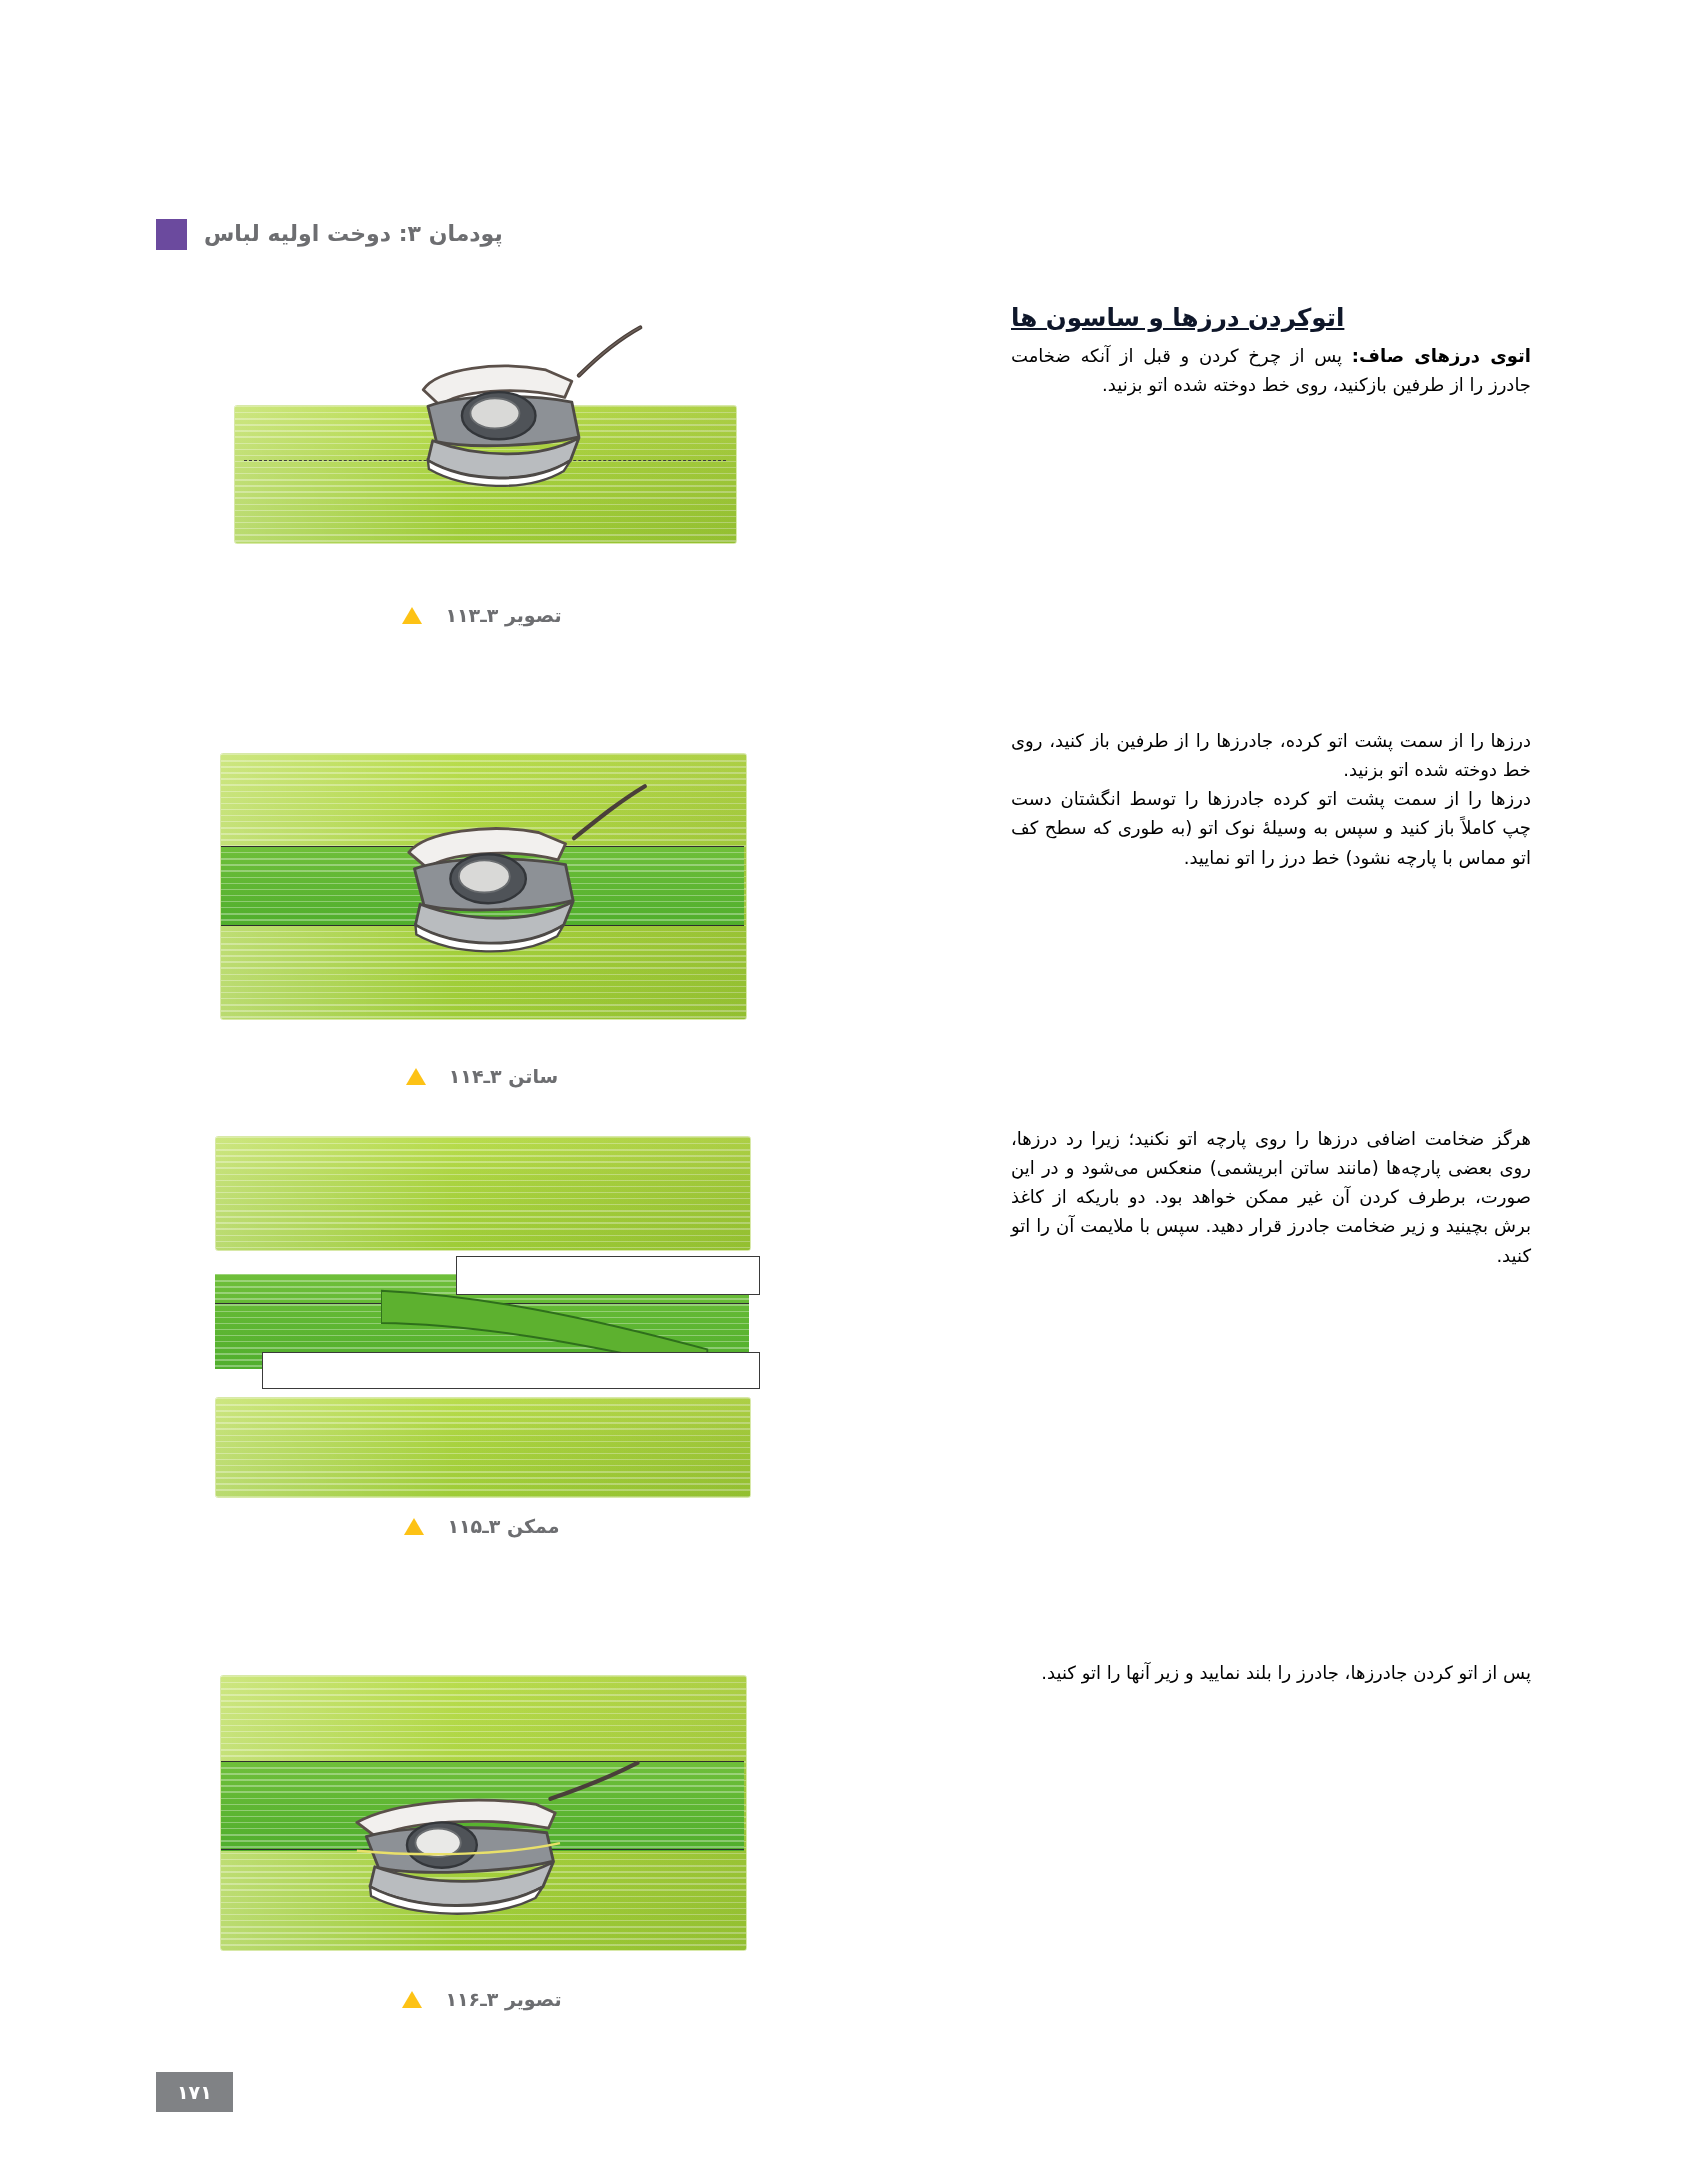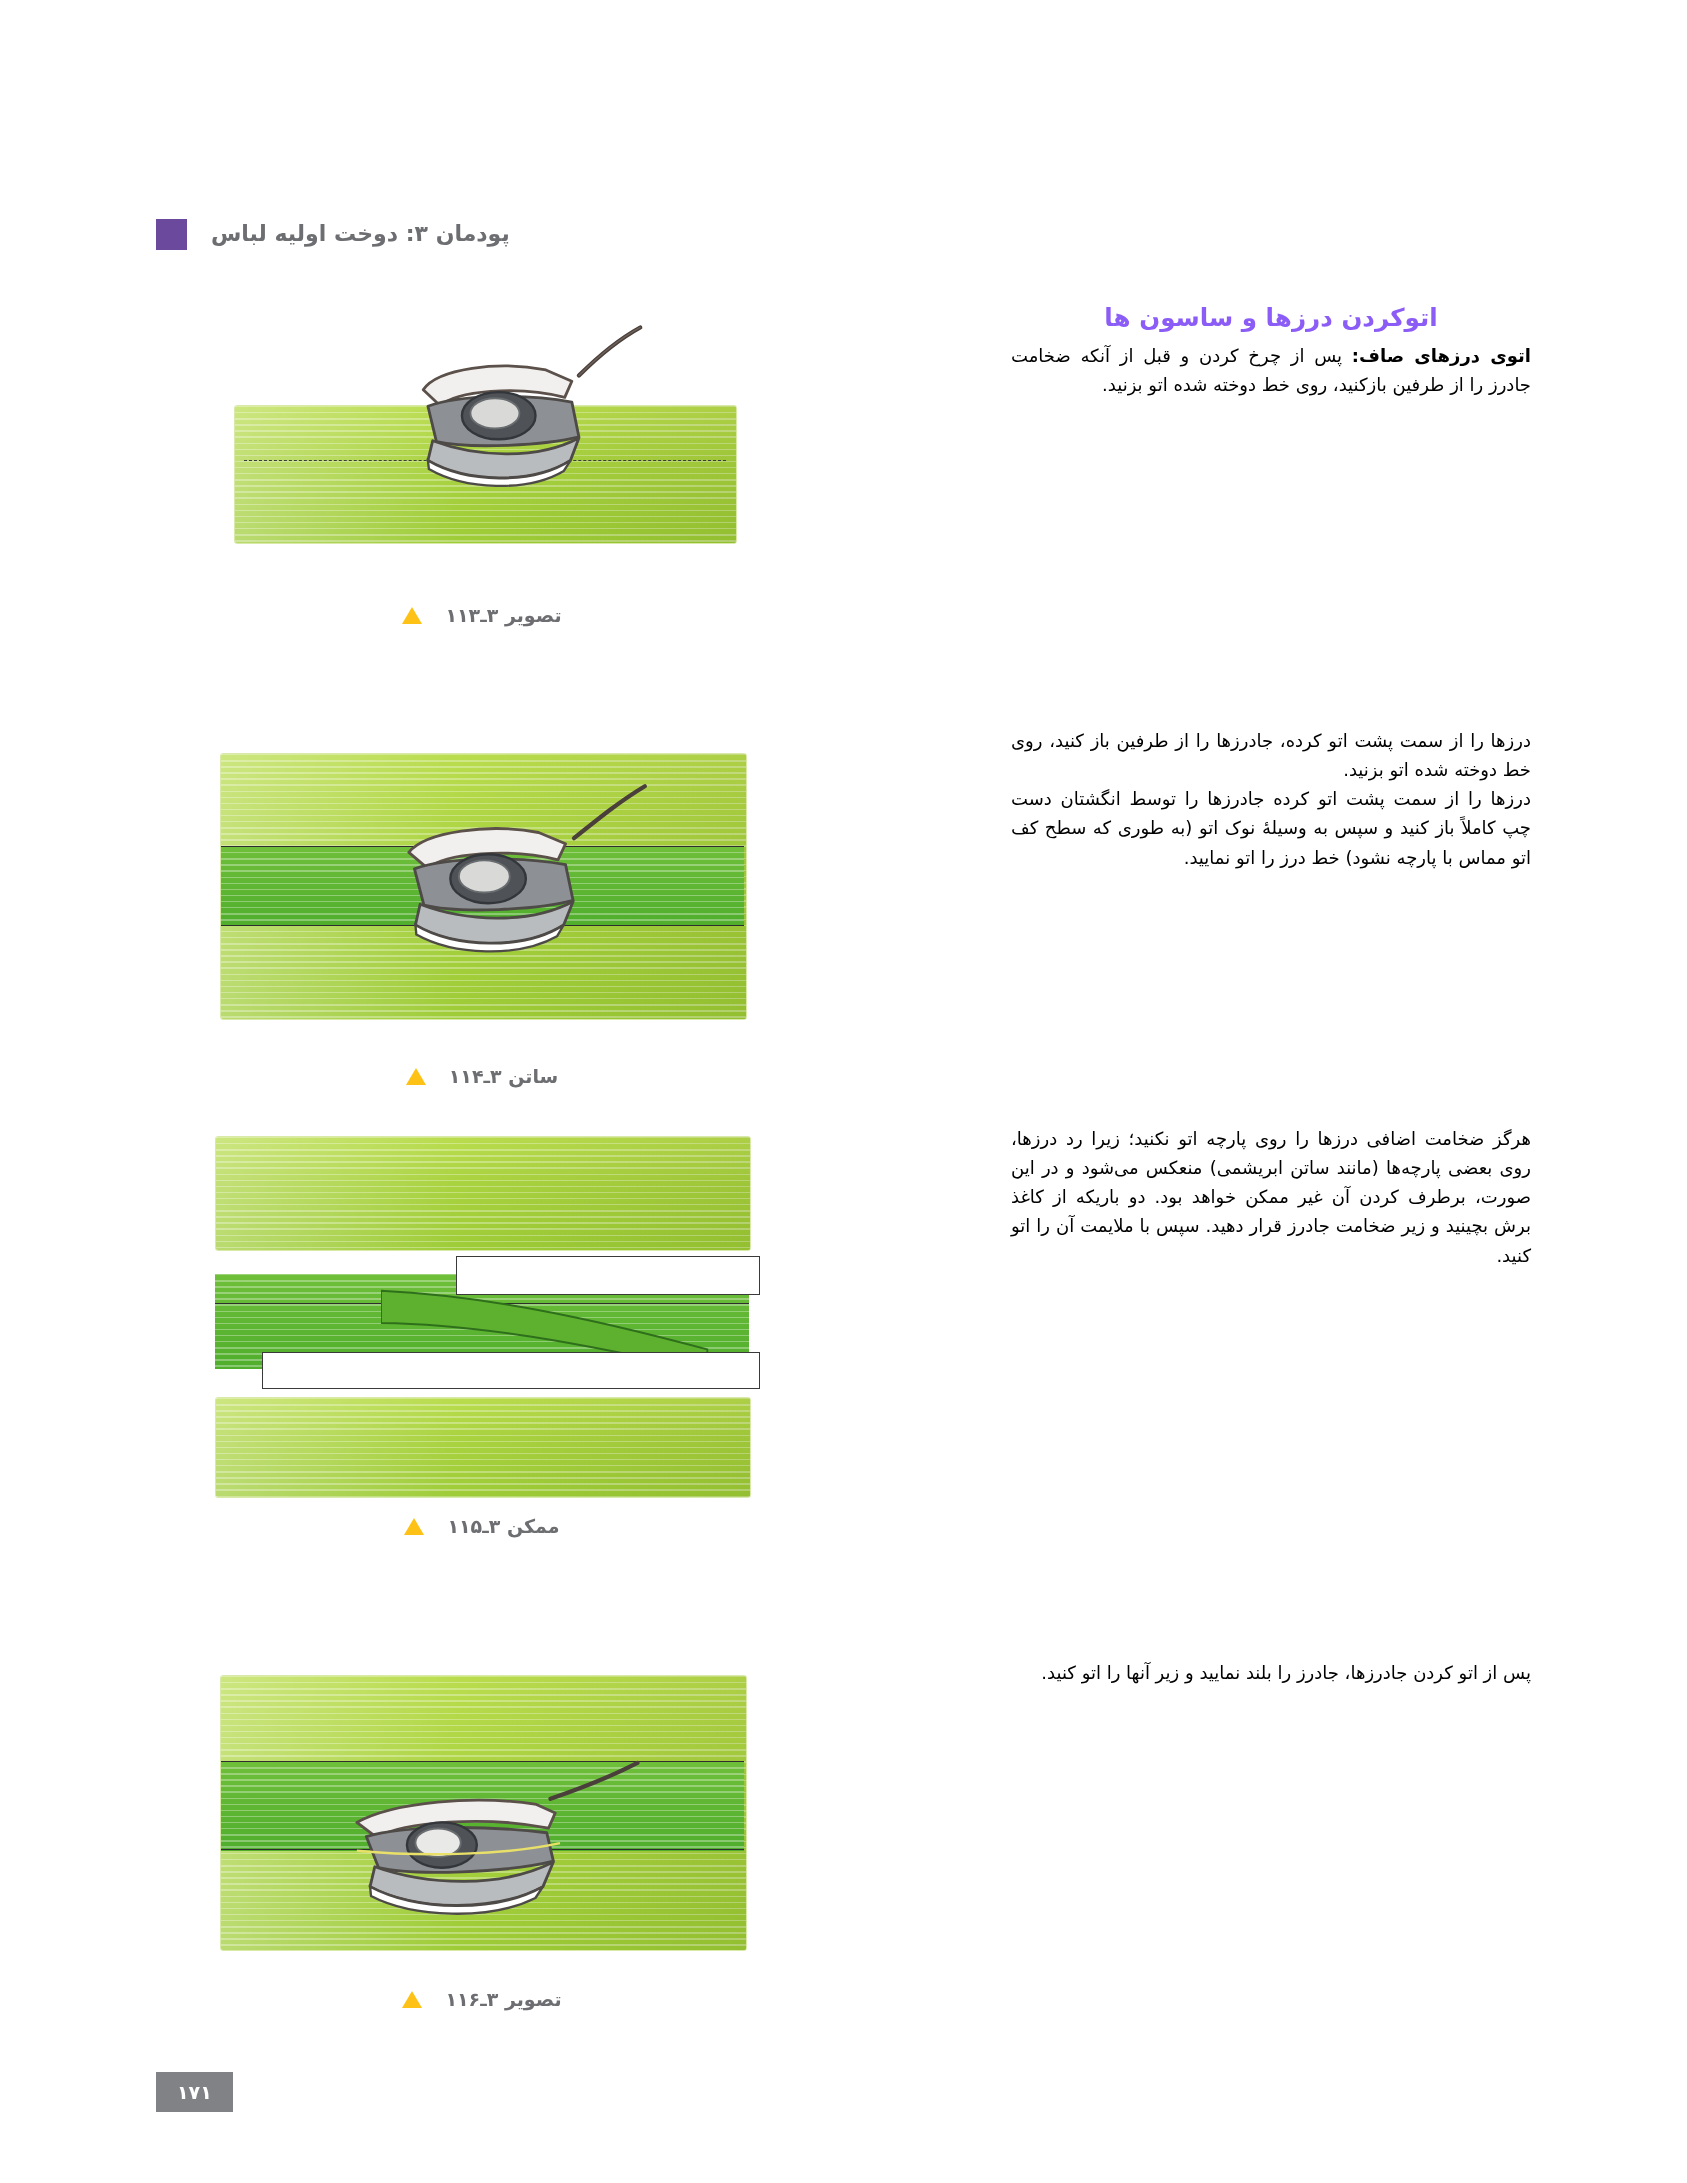--- a/index.html
+++ b/index.html
@@ -23,21 +23,21 @@
   .running-header {
     position: absolute;
     top: 215px;
     right: 1033px;
     left: 156px;
     height: 38px;
     display: flex;
     flex-direction: row-reverse;
     align-items: center;
     justify-content: flex-start;
-    gap: 24px;
+    gap: 17px;
   }
   .header-marker {
     width: 31px;
     height: 31px;
     background: #6b4a9e;
     flex: 0 0 auto;
   }
   .header-title {
     font-size: 22px;
     font-weight: bold;
@@ -87,25 +87,26 @@
     color: #000000;
     margin: 0;
     direction: rtl;
     text-align: justify;
     text-justify: inter-word;
   }
 
   .section-heading {
     font-size: 24.6px;
     font-weight: bold;
-    color: #8b5cf6;
+    color: #0f172a;
     margin: 0 0 6.6px 0;
-    text-align: center;
+    text-align: left;
     direction: rtl;
     line-height: 1.3;
+    text-decoration: underline;
   }
   .lead-term {
     font-weight: bold;
   }
 
   
   .figure {
     position: relative;
     width: 100%;
   }

